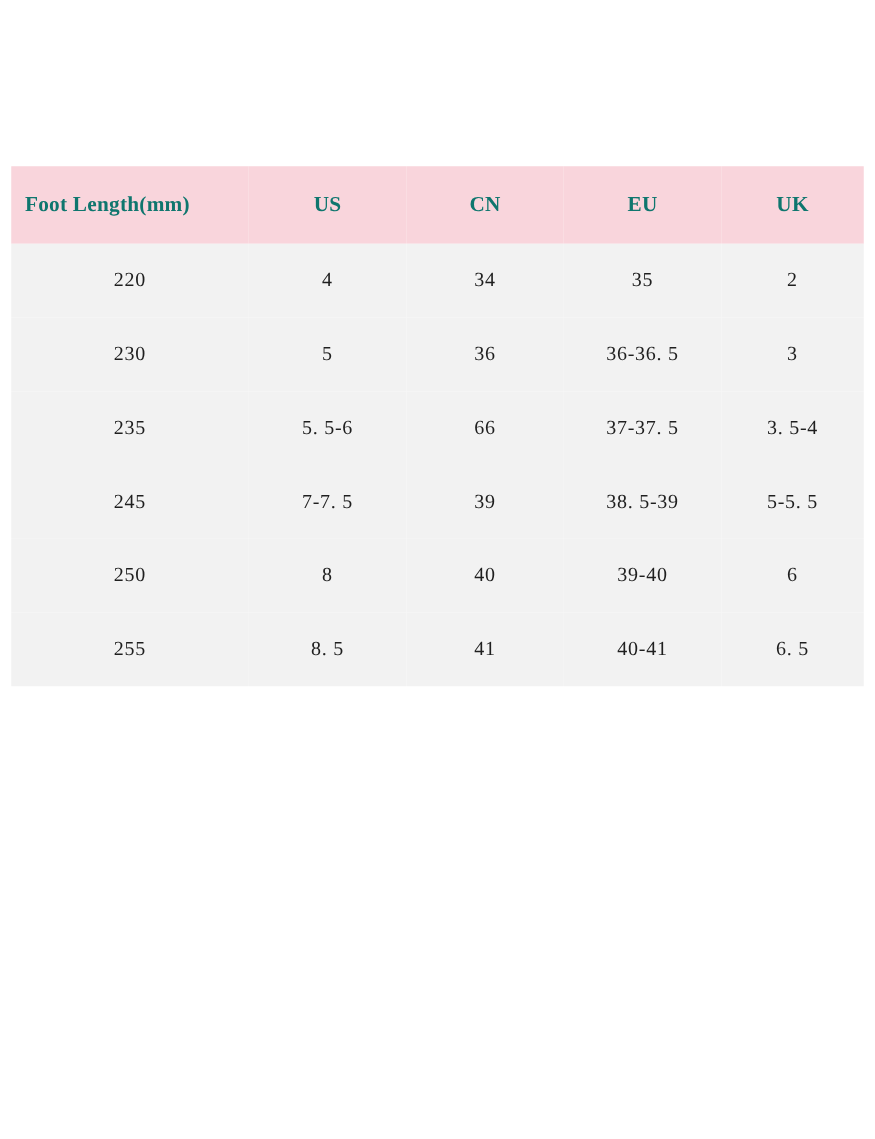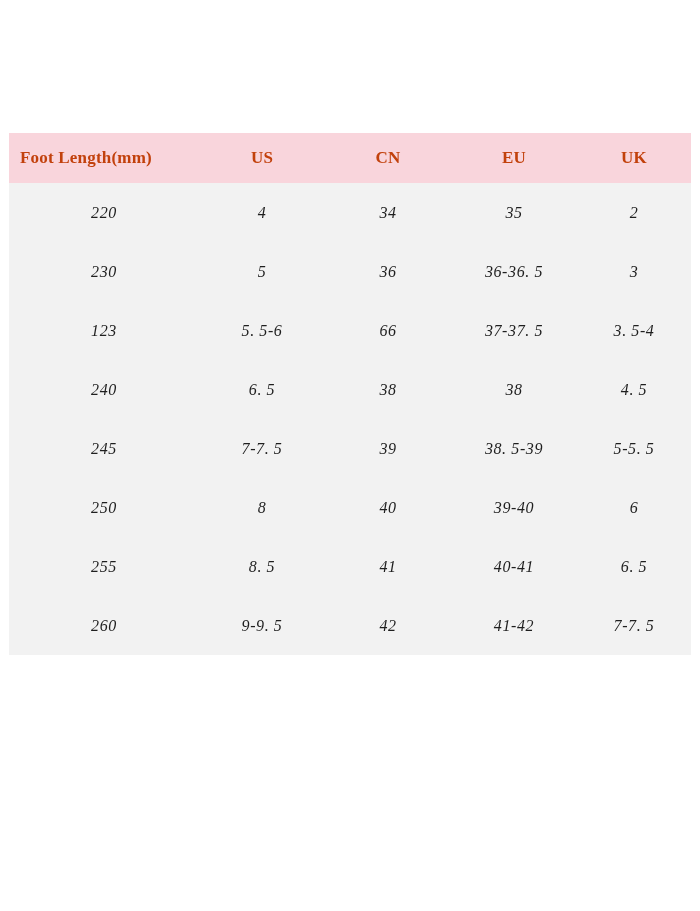--- a/index.html
+++ b/index.html
@@ -28,33 +28,32 @@
     border-collapse: collapse;
     table-layout: fixed;
   }
   .size-table thead tr {
     background: #f9d5dc;
   }
   .size-table thead th {
     font-family: "Liberation Serif", serif;
     font-weight: bold;
     font-size: 17px;
-    color: #c2410c;
+    color: #0f766e;
     text-align: center;
-    height: 50px;
+    height: 62px;
     padding: 0;
     letter-spacing: 0.2px;
   }
   .size-table thead th.first-col {
     text-align: left;
     padding-left: 11px;
   }
   .size-table tbody tr {
     background: #f2f2f2;
-    font-style: italic;
   }
   .size-table tbody td {
     font-family: "Liberation Serif", serif;
     font-size: 16px;
     color: #1f1f1f;
     text-align: center;
     height: 59px;
     padding: 0;
     letter-spacing: 0.6px;
   }
@@ -94,32 +93,25 @@
         <td>2</td>
       </tr>
       <tr>
         <td>230</td>
         <td>5</td>
         <td>36</td>
         <td>36-36. 5</td>
         <td>3</td>
       </tr>
       <tr>
-        <td>123</td>
+        <td>235</td>
         <td>5. 5-6</td>
         <td>66</td>
         <td>37-37. 5</td>
         <td>3. 5-4</td>
-      </tr>
-      <tr>
-        <td>240</td>
-        <td>6. 5</td>
-        <td>38</td>
-        <td>38</td>
-        <td>4. 5</td>
       </tr>
       <tr>
         <td>245</td>
         <td>7-7. 5</td>
         <td>39</td>
         <td>38. 5-39</td>
         <td>5-5. 5</td>
       </tr>
       <tr>
         <td>250</td>
@@ -128,22 +120,15 @@
         <td>39-40</td>
         <td>6</td>
       </tr>
       <tr>
         <td>255</td>
         <td>8. 5</td>
         <td>41</td>
         <td>40-41</td>
         <td>6. 5</td>
       </tr>
-      <tr>
-        <td>260</td>
-        <td>9-9. 5</td>
-        <td>42</td>
-        <td>41-42</td>
-        <td>7-7. 5</td>
-      </tr>
     </tbody>
   </table>
 </div>
 
 </body></html>

